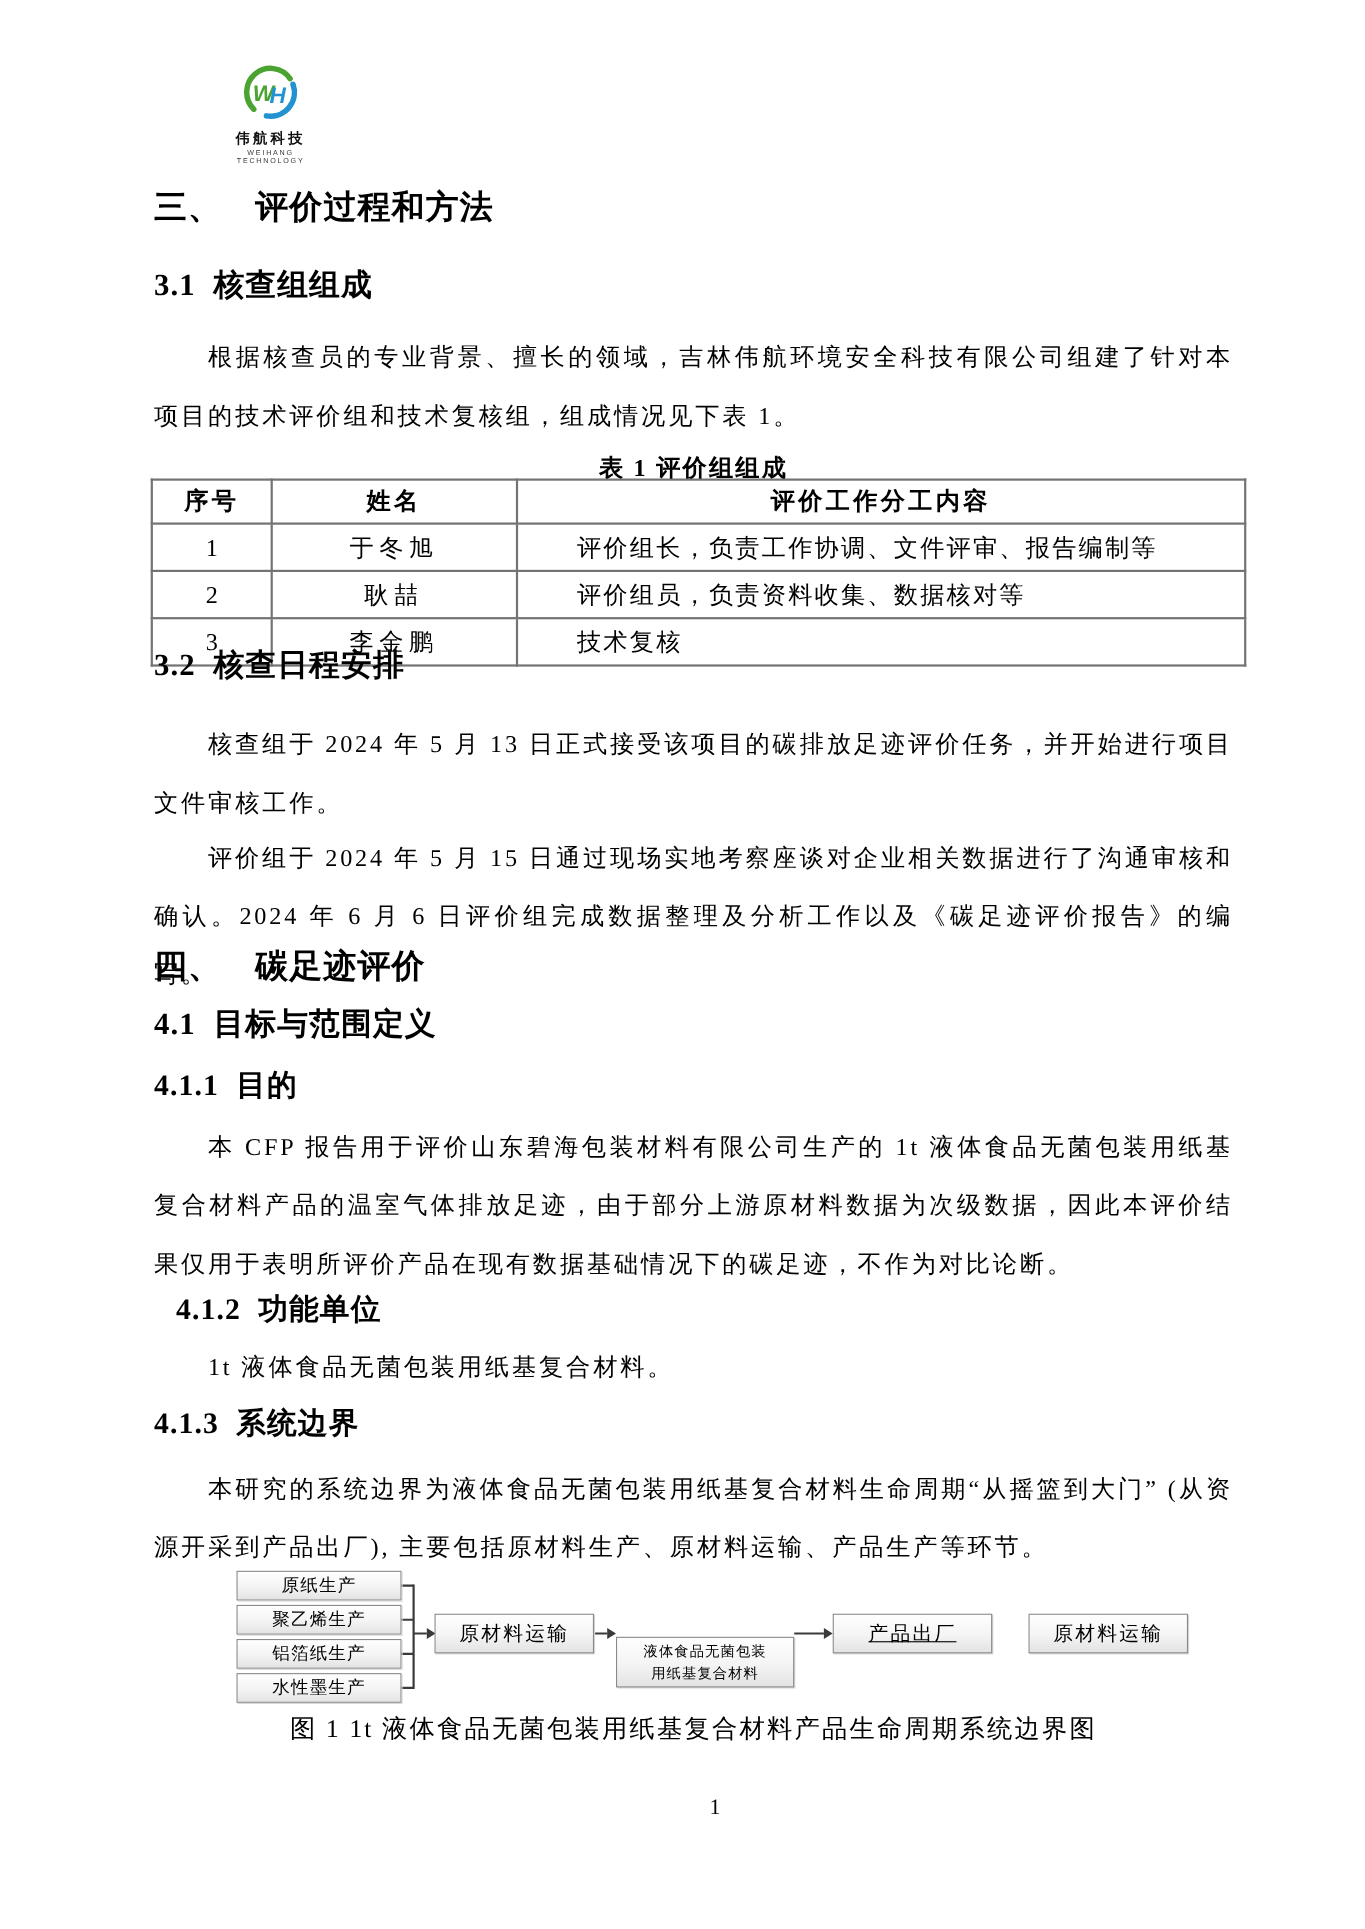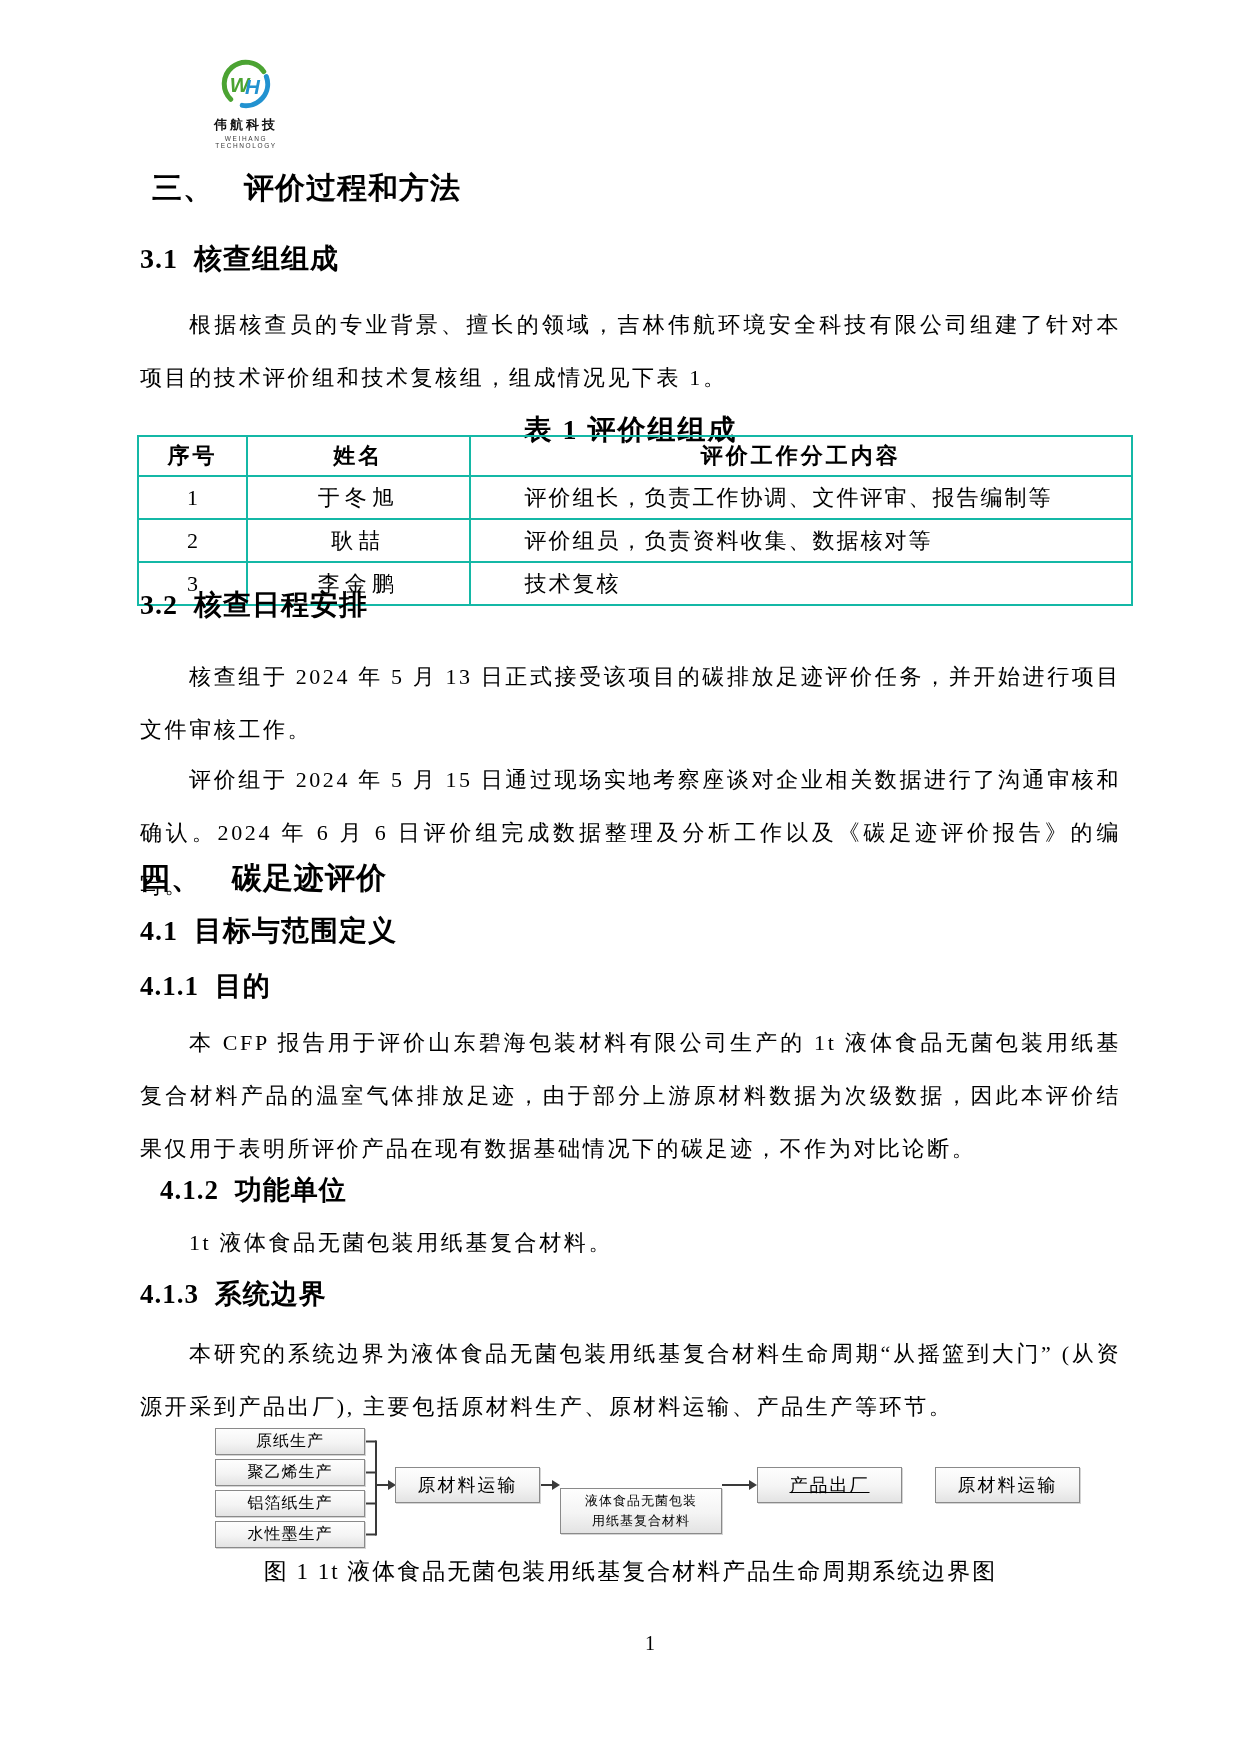--- a/index.html
+++ b/index.html
@@ -18,25 +18,25 @@
   .h1{left:140px;font-size:30px;font-weight:bold;letter-spacing:1px;}
   .h1 .num{margin-right:30px;}
   .h2{left:140px;font-size:28px;font-weight:bold;letter-spacing:1px;word-spacing:8px;}
   .h3{left:140px;font-size:27px;font-weight:bold;letter-spacing:1px;word-spacing:8px;}
 
   
   .para{left:140px;width:981px;font-size:22px;line-height:53px;letter-spacing:2.6px;
         text-align:justify;text-indent:49px;}
 
   
-  .tcaption{left:140px;top:411px;width:981px;text-align:center;font-size:28px;
+  .tcaption{left:140px;top:411px;width:981px;text-align:center;font-size:22px;
             font-weight:bold;letter-spacing:2px;}
   table.t1{position:absolute;left:137px;top:435px;width:996px;border-collapse:collapse;
            font-size:22px;}
-  table.t1 td{border:2px solid #14b8a6;height:41px;padding:0;}
+  table.t1 td{border:2px solid #737373;height:41px;padding:0;}
   table.t1 tr.head td{height:38px;font-weight:bold;text-align:center;letter-spacing:3px;}
   .c1{width:113px;text-align:center;}
   .c2{width:235px;text-align:center;letter-spacing:5px;}
   .c3{width:648px;padding-left:54px !important;letter-spacing:2px;}
 
   
   .fig{left:140px;top:1425px;width:981px;height:128px;}
   .fbox{position:absolute;border:1px solid #8a8a8a;box-sizing:border-box;
         background:linear-gradient(180deg,#fefefe 0%,#f4f4f4 55%,#e3e3e3 100%);
         box-shadow:1px 1px 0 #d4d4d4;display:flex;align-items:center;justify-content:center;
@@ -63,21 +63,21 @@
     <svg width="52" height="52" viewBox="0 0 48 48">
       <path d="M 9.9 38.1 A 20 20 0 1 1 40.4 12.5" fill="none" stroke="#4ba332" stroke-width="4.6" stroke-linecap="round"></path>
       <path d="M 42.8 17.2 A 20 20 0 0 1 20.5 43.7" fill="none" stroke="#2292d0" stroke-width="4.6" stroke-linecap="round"></path>
       <text x="9" y="31" font-family="Liberation Sans, sans-serif" font-size="19" font-style="italic" font-weight="bold" fill="#4ba332">W</text>
       <text x="23" y="33" font-family="Liberation Sans, sans-serif" font-size="19" font-style="italic" font-weight="bold" fill="#2292d0">H</text>
     </svg>
     <div class="logo-name">伟航科技</div>
     <div class="logo-sub">WEIHANG TECHNOLOGY</div>
   </div>
 
-  <div class="abs h1" style="top:168px;margin-left:12px;">
+  <div class="abs h1" style="top:168px;">
     <span class="num">三、</span><span>评价过程和方法</span>
   </div>
 
   <div class="abs h2" style="top:240px;">3.1 核查组组成</div>
 
   <div class="abs para" style="top:298px;">根据核查员的专业背景、擅长的领域，吉林伟航环境安全科技有限公司组建了针对本项目的技术评价组和技术复核组，组成情况见下表 1。</div>
 
   <div class="abs tcaption">表 1 评价组组成</div>
   <table class="t1">
     <tbody>

